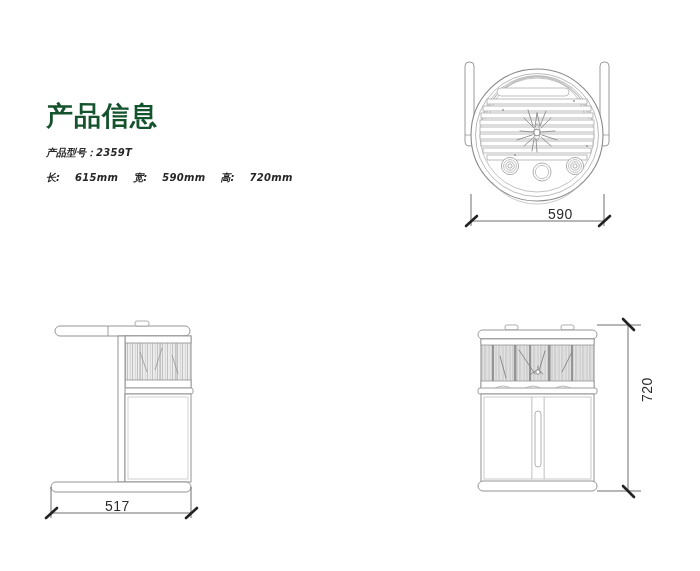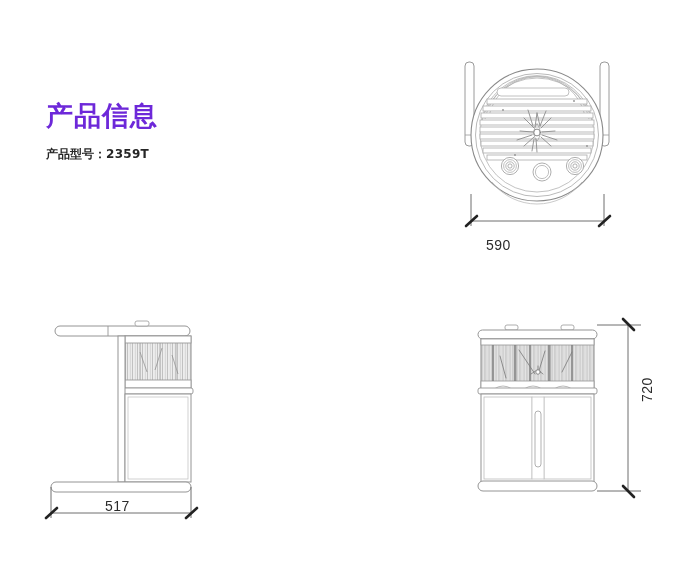--- a/index.html
+++ b/index.html
@@ -26,49 +26,50 @@
     position: absolute;
     left: 46px;
     top: 100px;
     width: 320px;
   }
   .info-title {
     font-size: 27px;
     font-weight: bold;
     letter-spacing: 1px;
     line-height: 1.25;
-    color: #6d28d9;
+    color: #14532d;
     margin: 0 0 12px 0;
     font-family: Liberation Serif, serif;
   }
   .info-line {
-    font-size: 12px;
+    font-size: 10px;
     font-weight: bold;
     color: #262626;
     margin: 0 0 11px 0;
     white-space: nowrap;
     font-family: "DejaVu Sans", "Liberation Sans", sans-serif;
+    font-style: italic;
   }
   .info-line .val {
     font-weight: bold;
     letter-spacing: 0.3px;
   }
   .dims span { margin-right: 3px; }
   .dims .gap { display: inline-block; width: 9px; }
 
   
   .dim-text {
     position: absolute;
     font-size: 14px;
     color: #2b2b2b;
     font-family: "Liberation Sans", "DejaVu Sans", sans-serif;
     letter-spacing: 0.5px;
     white-space: nowrap;
   }
-  .dim-590 { left: 486px; top: 206px; margin-top: 31px; }
+  .dim-590 { left: 548px; top: 206px; }
   .dim-615 { left: 105px; top: 498px; }
   .dim-720 {
     left: 639px; top: 402px;
     transform: rotate(-90deg);
     transform-origin: left top;
   }
   svg { display: block; }
 </style>
 </head>
 <body>
@@ -277,17 +278,18 @@
     <line x1="597" y1="491" x2="641" y2="491"></line>
     <line x1="628" y1="325" x2="628" y2="491"></line>
     <path d="M623 319 L634 330" stroke="#222" stroke-width="2.6" stroke-linecap="round"></path>
     <path d="M623 486 L634 497" stroke="#222" stroke-width="2.6" stroke-linecap="round"></path>
   </g>
 </svg>
 
 <div class="info-block">
   <h1 class="info-title">产品信息</h1>
   <p class="info-line"><span>产品型号：</span><span class="val">2359T</span></p>
+  <p class="info-line dims"><span>长:</span><span class="gap"></span><span class="val">615mm</span><span class="gap"></span><span>宽:</span><span class="gap"></span><span class="val">590mm</span><span class="gap"></span><span>高:</span><span class="gap"></span><span class="val">720mm</span></p>
 </div>
 
 <div class="dim-text dim-590">590</div>
 <div class="dim-text dim-615">517</div>
 <div class="dim-text dim-720">720</div>
 
 </body></html>

